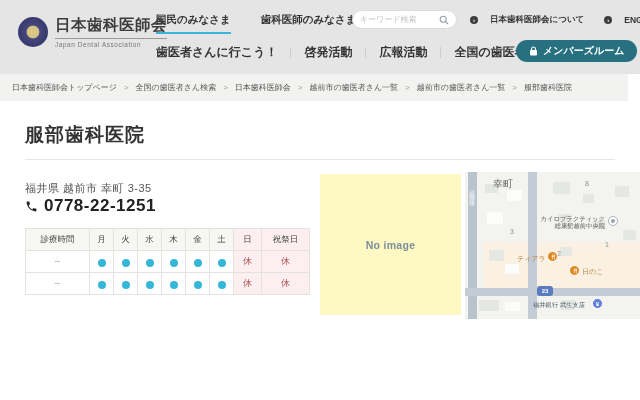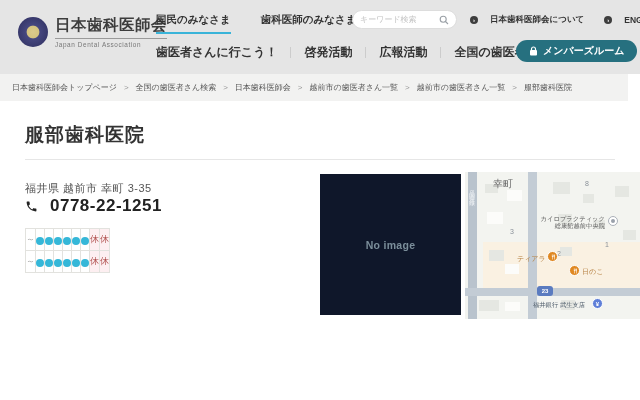--- a/index.html
+++ b/index.html
@@ -44,39 +44,39 @@
   .breadcrumb { position:absolute; top:74px; left:0; width:628px; height:27px; background:#f2f2f1;
                 display:flex; align-items:center; padding-left:12px; font-size:8px; color:#555; }
   .breadcrumb .crumb { cursor:pointer; white-space:nowrap; }
   .breadcrumb .crumb.current { cursor:default; }
   .breadcrumb .gt { margin:0 7px; color:#999; }
 
   
   .clinic-title { position:absolute; left:25px; top:122px; font-size:19px; font-weight:bold; color:#333; letter-spacing:1px; }
   .divider { position:absolute; left:25px; top:159px; width:590px; height:1px; background:#e6e6e6; }
   .address { position:absolute; left:25px; top:181px; font-size:11px; color:#555; letter-spacing:.5px; }
-  .phone-row { position:absolute; left:25px; top:196px; display:flex; align-items:center; gap:12px; cursor:pointer; }
+  .phone-row { position:absolute; left:25px; top:196px; display:flex; align-items:center; gap:6px; cursor:pointer; }
   .phone-num { font-size:17px; font-weight:bold; color:#222; letter-spacing:.5px; }
 
   
   .hours { position:absolute; left:25px; top:228px; border-collapse:collapse; }
   .hours th, .hours td { border:1px solid #e2e2de; text-align:center; vertical-align:middle;
                          height:22px; font-weight:normal; }
   .hours th { background:#f6f6f3; color:#444; font-size:8.5px; }
   .hours th.pink, .hours td.closed { background:#fdeff1; }
   .hours td.closed { color:#b0504e; font-size:9px; }
   .hours .col-time { width:64px; }
   .hours .col-day  { width:24px; }
   .hours .col-sun  { width:28px; }
   .hours .col-hol  { width:48px; }
   .hours td.time { color:#999; font-size:9px; }
   .dot { display:inline-block; width:8px; height:8px; border-radius:50%; background:#35b7d8; }
 
   
-  .no-image { position:absolute; left:320px; top:174px; width:141px; height:141px; background:#0f172a;
+  .no-image { position:absolute; left:320px; top:174px; width:141px; height:141px; background:#fef9c3;
               display:flex; align-items:center; justify-content:center;
               color:#7b8e9a; font-size:10.5px; font-weight:600; letter-spacing:.3px; }
 
   
   .map { position:absolute; left:465px; top:172px; width:175px; height:147px; background:#f3f4f0;
          overflow:hidden; cursor:grab; }
   .map * { position:absolute; }
   .bldg { background:#e5e7e2; }
   .bldg.white { background:#fcfcfa; }
   .commercial { left:18px; top:70px; width:157px; height:48px; background:#faf1e2; }
@@ -178,20 +178,31 @@
 
   <div class="phone-row">
     <svg width="13" height="13" viewBox="0 0 24 24">
       <path fill="#222" d="M6.6 10.8c1.5 2.9 3.8 5.2 6.7 6.7l2.2-2.2c.3-.3.7-.4 1-.2 1.1.4 2.3.6 3.6.6.6 0 1 .4 1 1V20c0 .6-.4 1-1 1C10.8 21 3 13.2 3 3.9c0-.6.4-1 1-1h3.4c.6 0 1 .4 1 1 0 1.2.2 2.4.6 3.6.1.3 0 .7-.2 1l-2.2 2.3z"></path>
     </svg>
     <span class="phone-num">0778-22-1251</span>
   </div>
 
   <table class="hours">
     <tbody>
+        <tr>
+      <th class="col-time">診療時間</th>
+      <th class="col-day">月</th>
+      <th class="col-day">火</th>
+      <th class="col-day">水</th>
+      <th class="col-day">木</th>
+      <th class="col-day">金</th>
+      <th class="col-day">土</th>
+      <th class="col-sun pink">日</th>
+      <th class="col-hol pink">祝祭日</th>
+    </tr>
     <tr>
       <td class="time">～</td>
       <td><span class="dot"></span></td>
       <td><span class="dot"></span></td>
       <td><span class="dot"></span></td>
       <td><span class="dot"></span></td>
       <td><span class="dot"></span></td>
       <td><span class="dot"></span></td>
       <td class="closed">休</td>
       <td class="closed">休</td>

